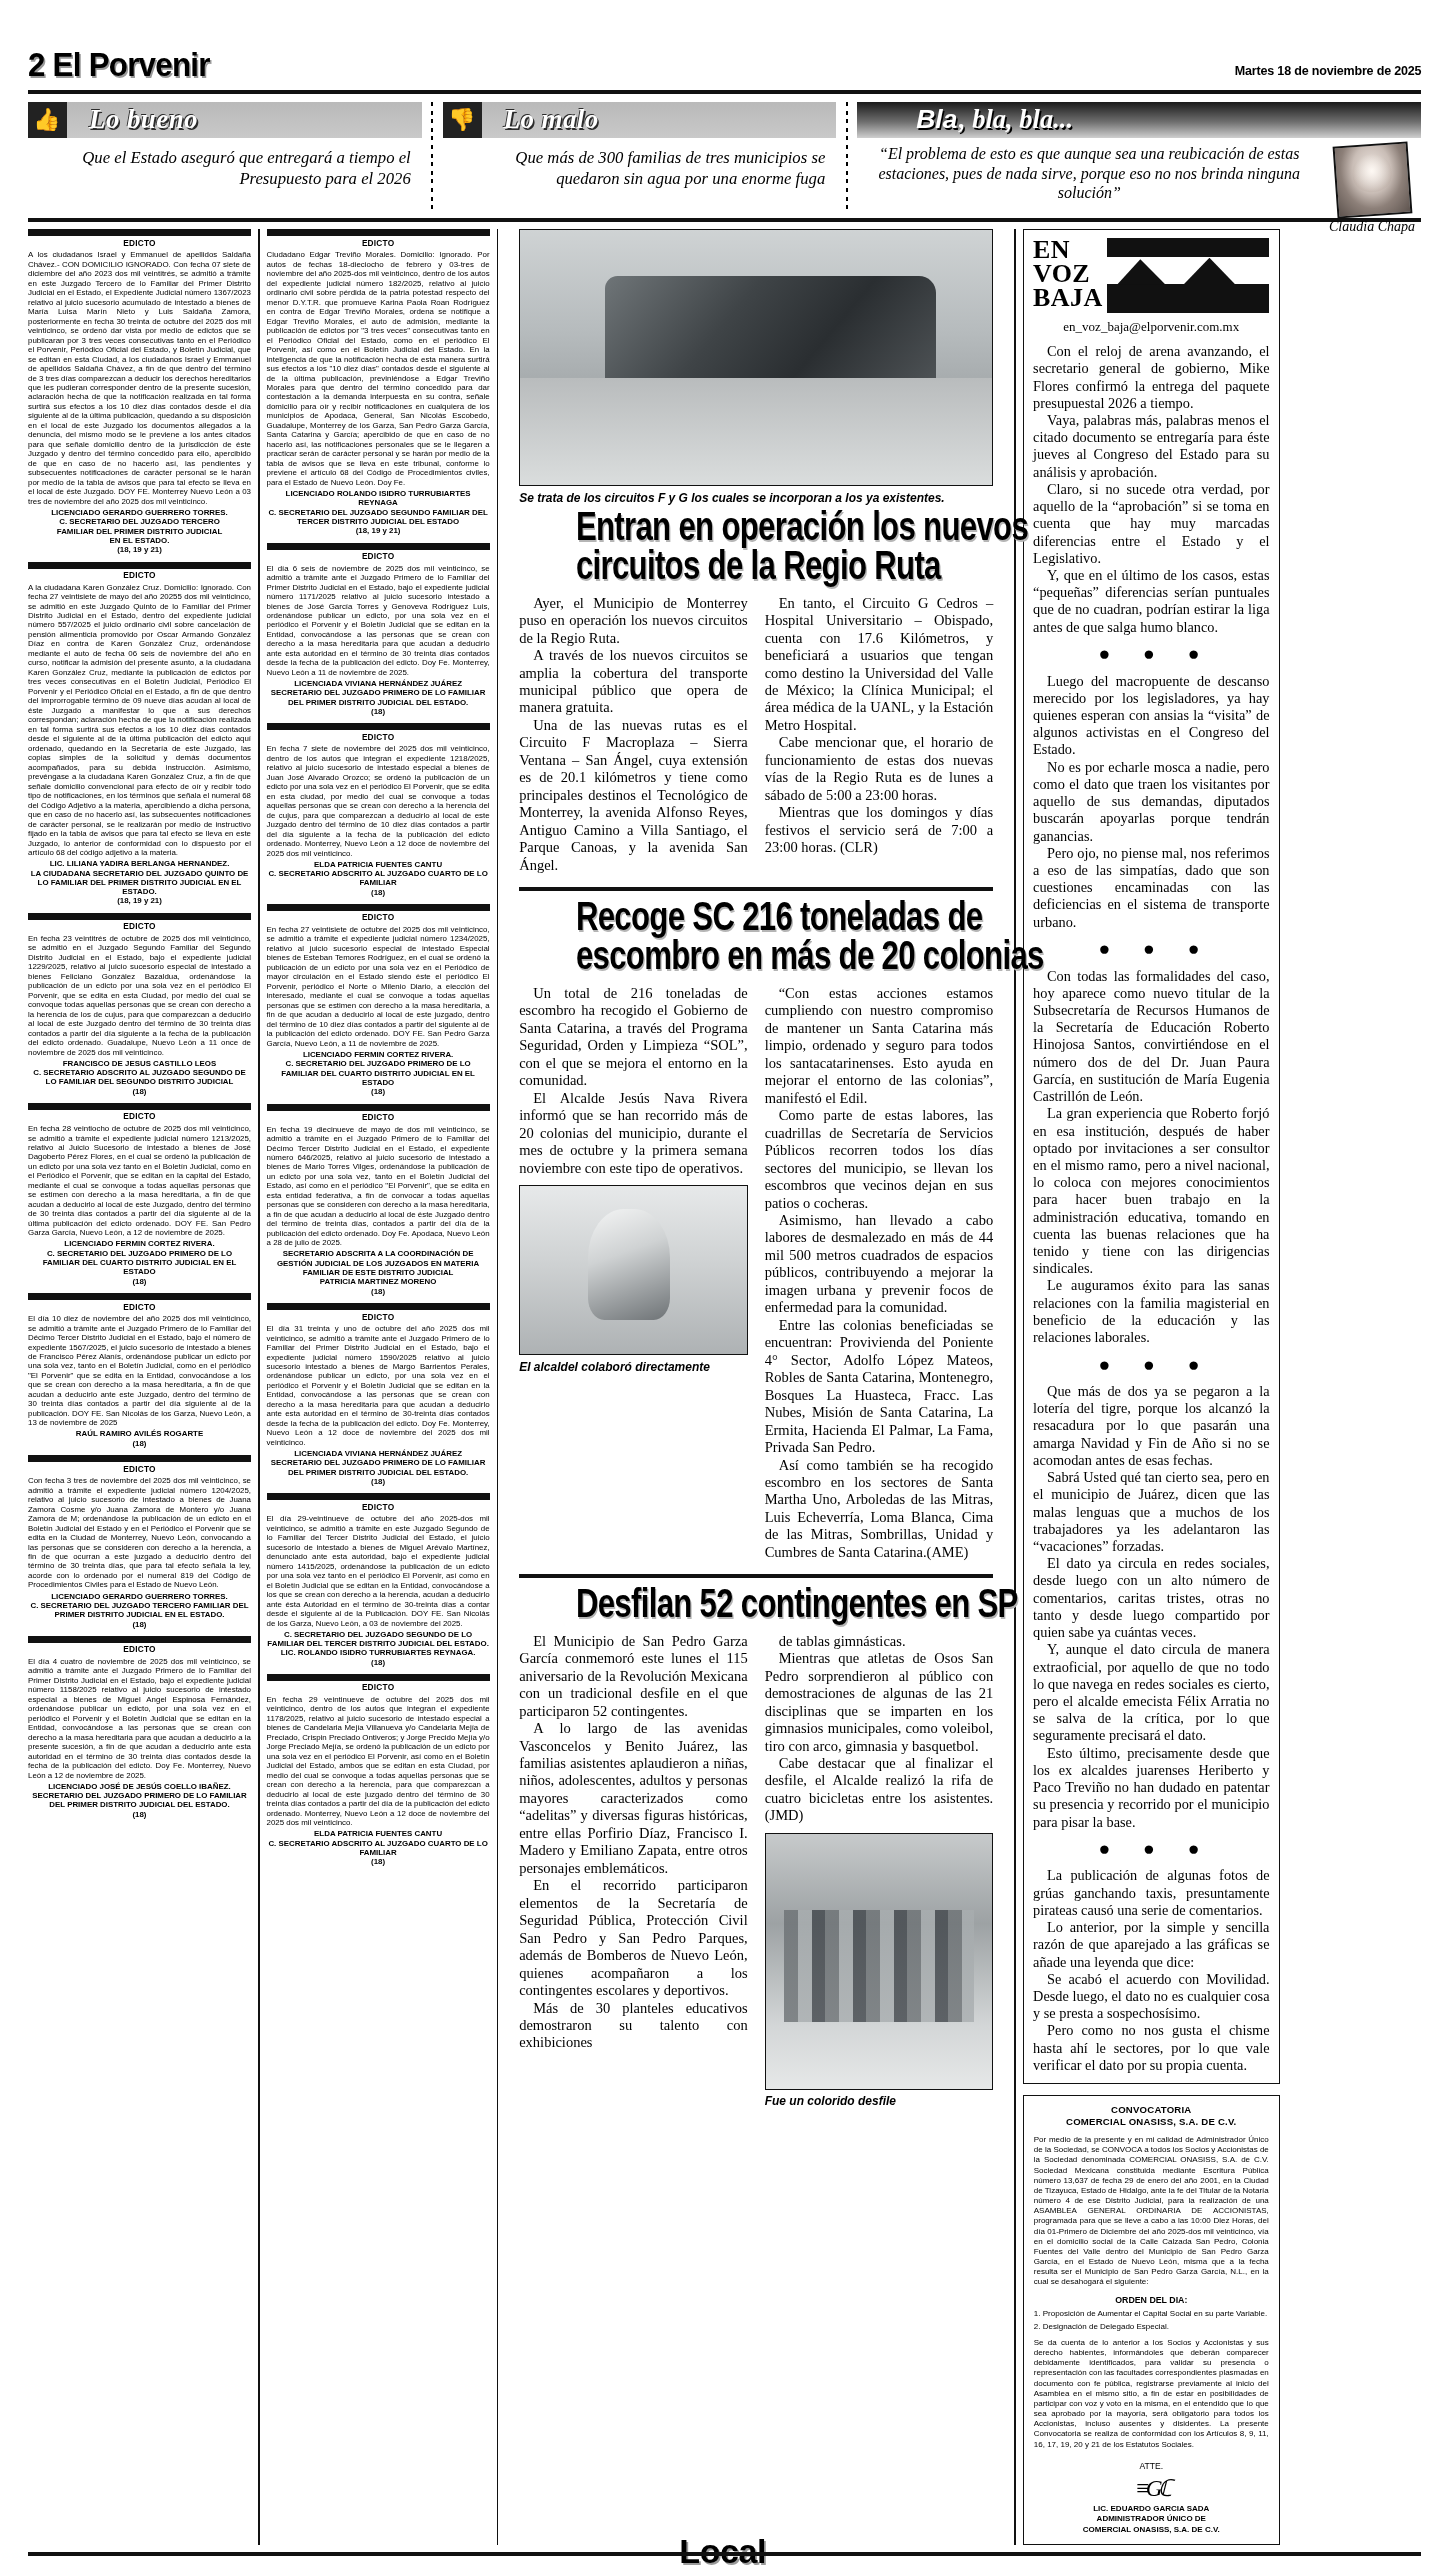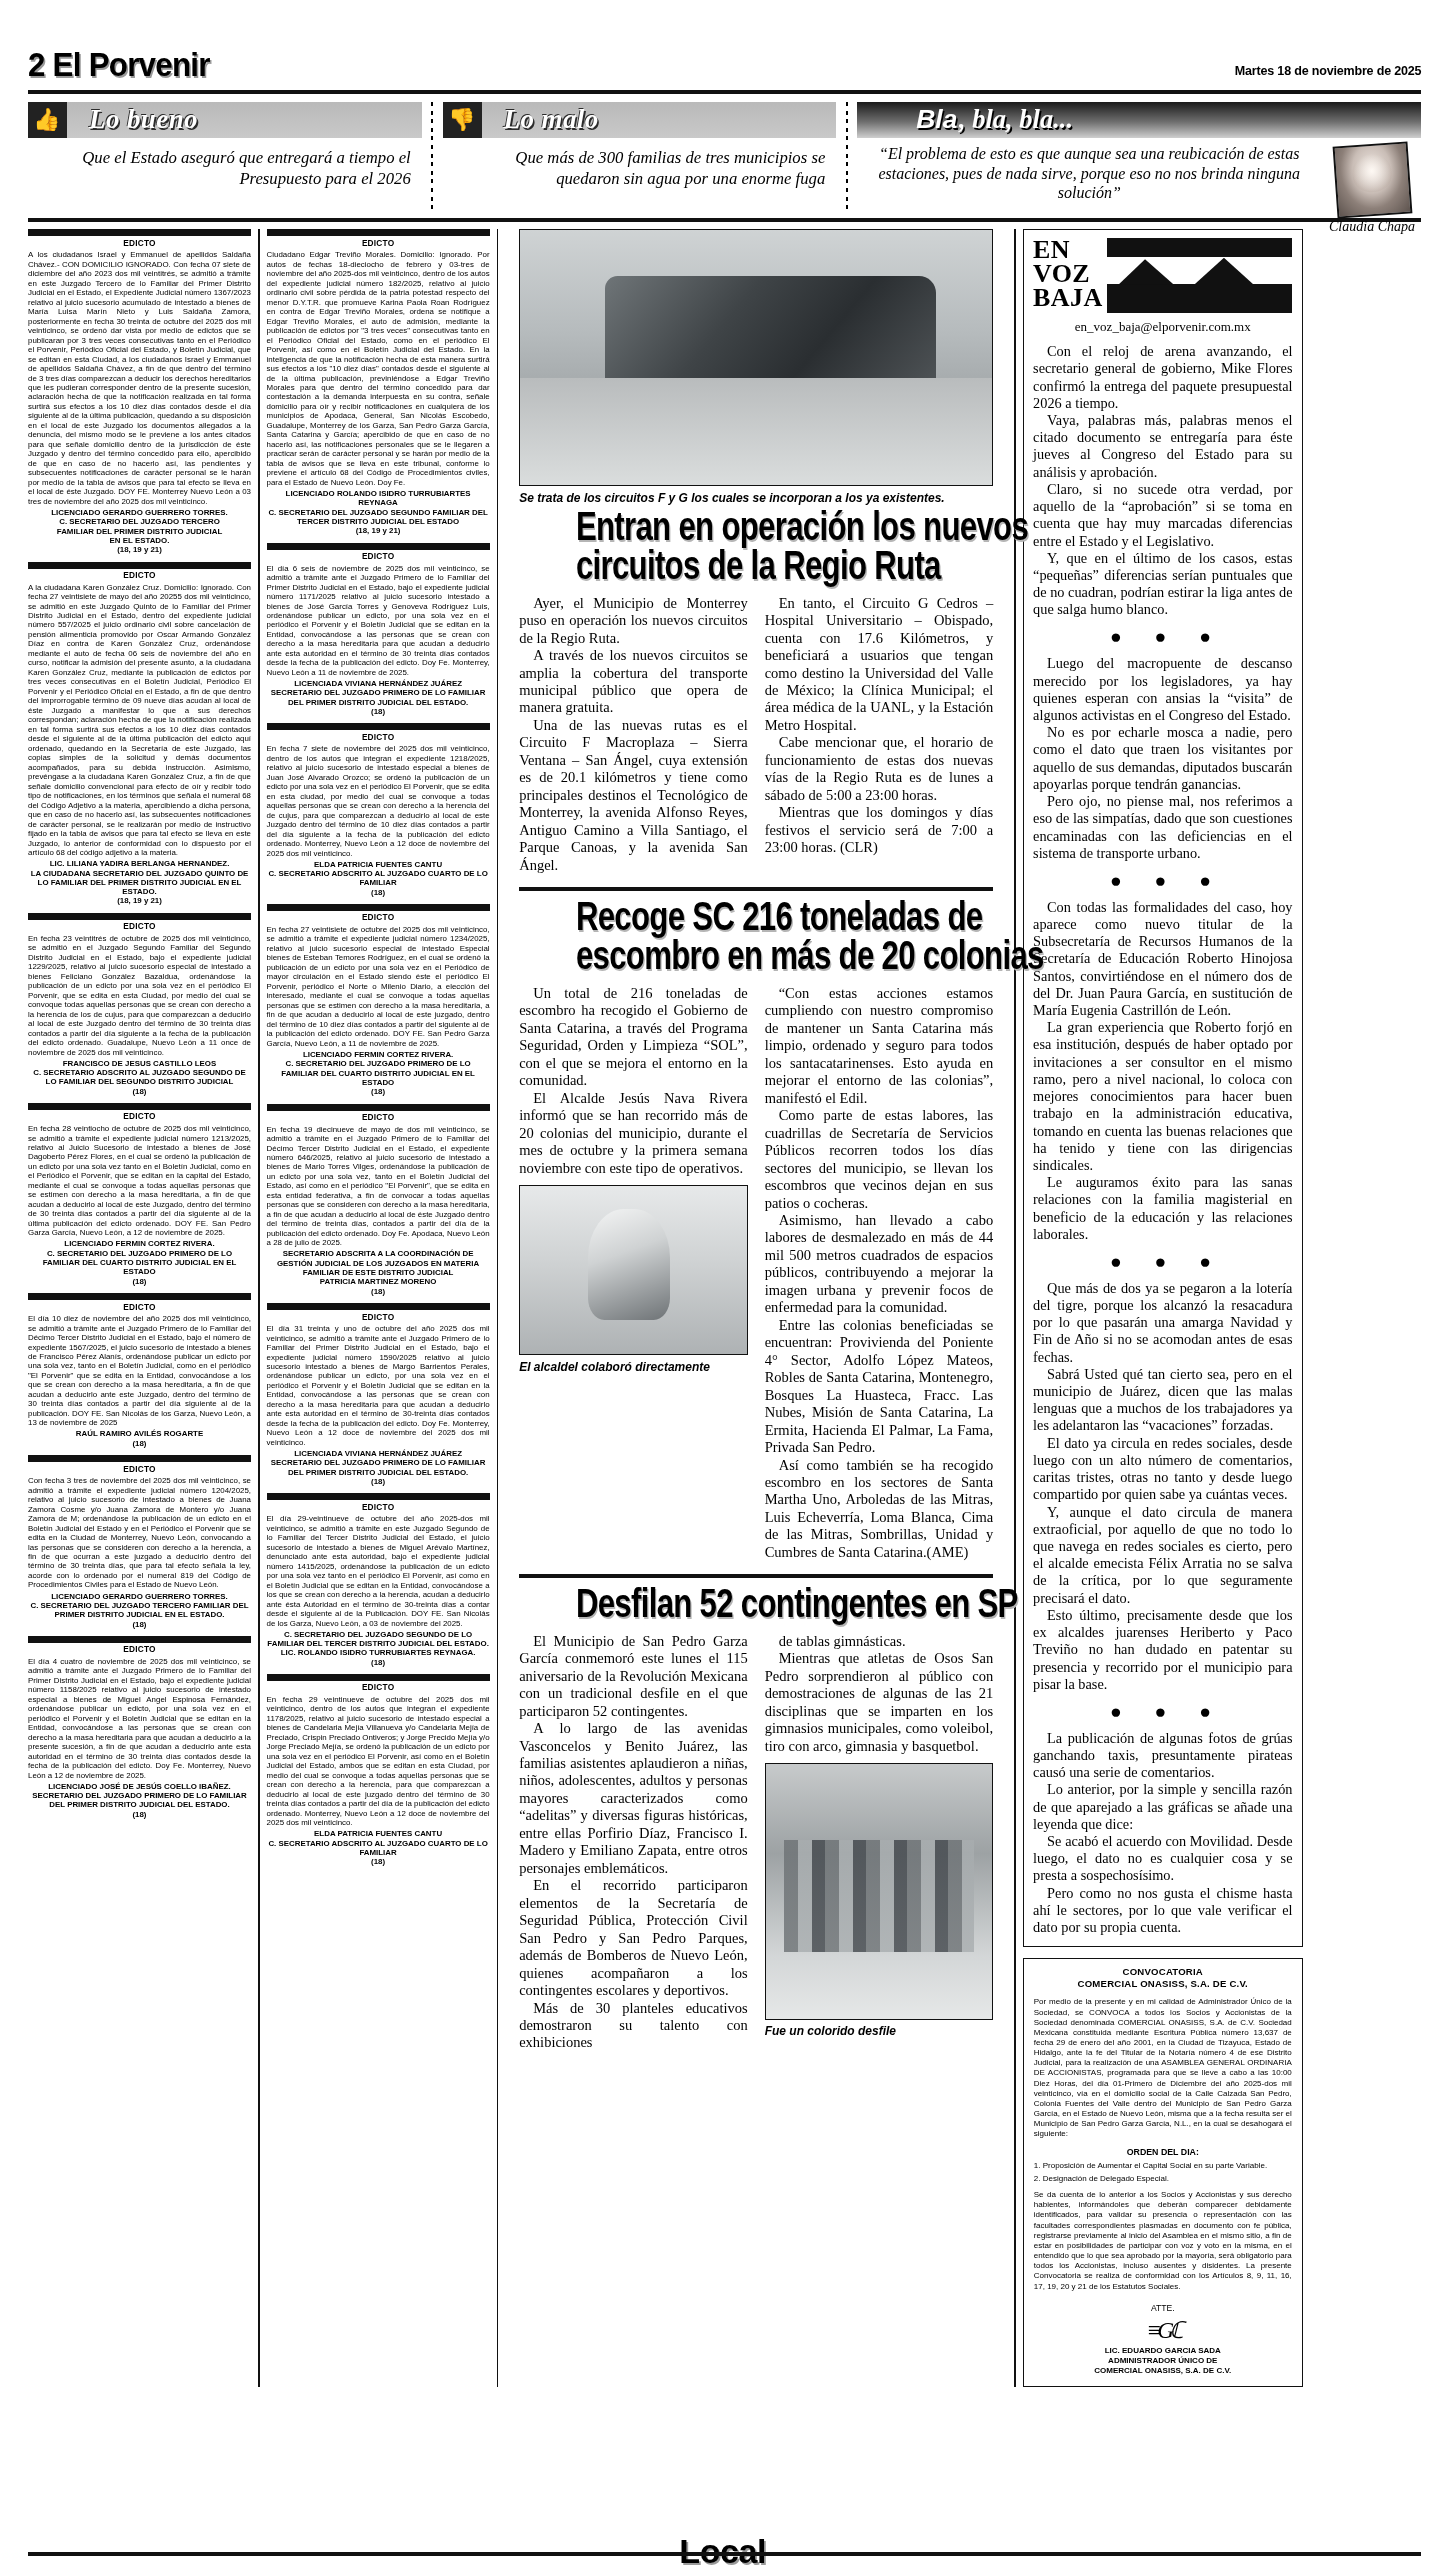--- a/index.html
+++ b/index.html
@@ -68,21 +68,21 @@
       background:radial-gradient(ellipse at 50% 45%, rgba(255,250,245,.92), rgba(180,165,155,.2) 70%); border-radius:50% 50% 44% 44%; }
   .bla-name { font-style:italic; font-size:14px; line-height:1.15; margin-top:3.1px; }
 
   .rule-thick { margin-top:8.6px; border-top:3.9px solid #111; border-bottom:1.6px solid #111; height:2.3px; }
 
   
   .grid { display:flex; margin-top:7.8px; }
   .col-edicto { width:223px; }
   .col-edicto2 { width:223px; }
   .col-news { width:502px; padding:0 14px; }
-  .col-voz { width:280px; }
+  .col-voz { width:257px; }
   .vline { width:1.6px; background:#111; margin:0 7px; align-self:stretch; }
 
   
   .edicto { font-family:"Liberation Sans", sans-serif; font-size:7.9px; line-height:1.2; text-align:justify; margin-bottom:7px; }
   .edicto .blackbar { height:7px; background:#111; margin-bottom:2.3px; }
   .edicto h4 { text-align:center; font-size:8.3px; font-weight:bold; margin:0 0 1.6px 0; letter-spacing:0.2px; }
   .edicto p { margin:0; }
   .edicto .sig { text-align:center; font-weight:bold; margin-top:1.6px; line-height:1.18; }
   .edicto .num { text-align:center; font-weight:bold; }
 
@@ -371,20 +371,21 @@
           <div class="bcol bodytext">
               <p>El Municipio de San Pedro Garza García conmemoró este lunes el 115 aniversario de la Revolución Mexicana con un tradicional desfile en el que participaron 52 contingentes.</p>
               <p>A lo largo de las avenidas Vasconcelos y Benito Juárez, las familias asistentes aplaudieron a niñas, niños, adolescentes, adultos y personas mayores caracterizados como “adelitas” y diversas figuras históricas, entre ellas Porfirio Díaz, Francisco I. Madero y Emiliano Zapata, entre otros personajes emblemáticos.</p>
               <p>En el recorrido participaron elementos de la Secretaría de Seguridad Pública, Protección Civil San Pedro y San Pedro Parques, además de Bomberos de Nuevo León, quienes acompañaron a los contingentes escolares y deportivos.</p>
               <p>Más de 30 planteles educativos demostraron su talento con exhibiciones</p>
             </div>
           <div class="bcol">
             <div class="bodytext">
                 <p>de tablas gimnásticas.</p>
                 <p>Mientras que atletas de Osos San Pedro sorprendieron al público con demostraciones de algunas de las 21 disciplinas que se imparten en los gimnasios municipales, como voleibol, tiro con arco, gimnasia y basquetbol.</p>
+                <p>Cabe destacar que al finalizar el desfile, el Alcalde realizó la rifa de cuatro bicicletas entre los asistentes.(JMD)</p>
               </div>
             <div class="photo parade" style="margin-top:7.8px;height:257px;"></div>
             <div class="cap">Fue un colorido desfile</div>
           </div>
         </div>
       </div>
 
     </div>
 
     <div class="vline"></div>

